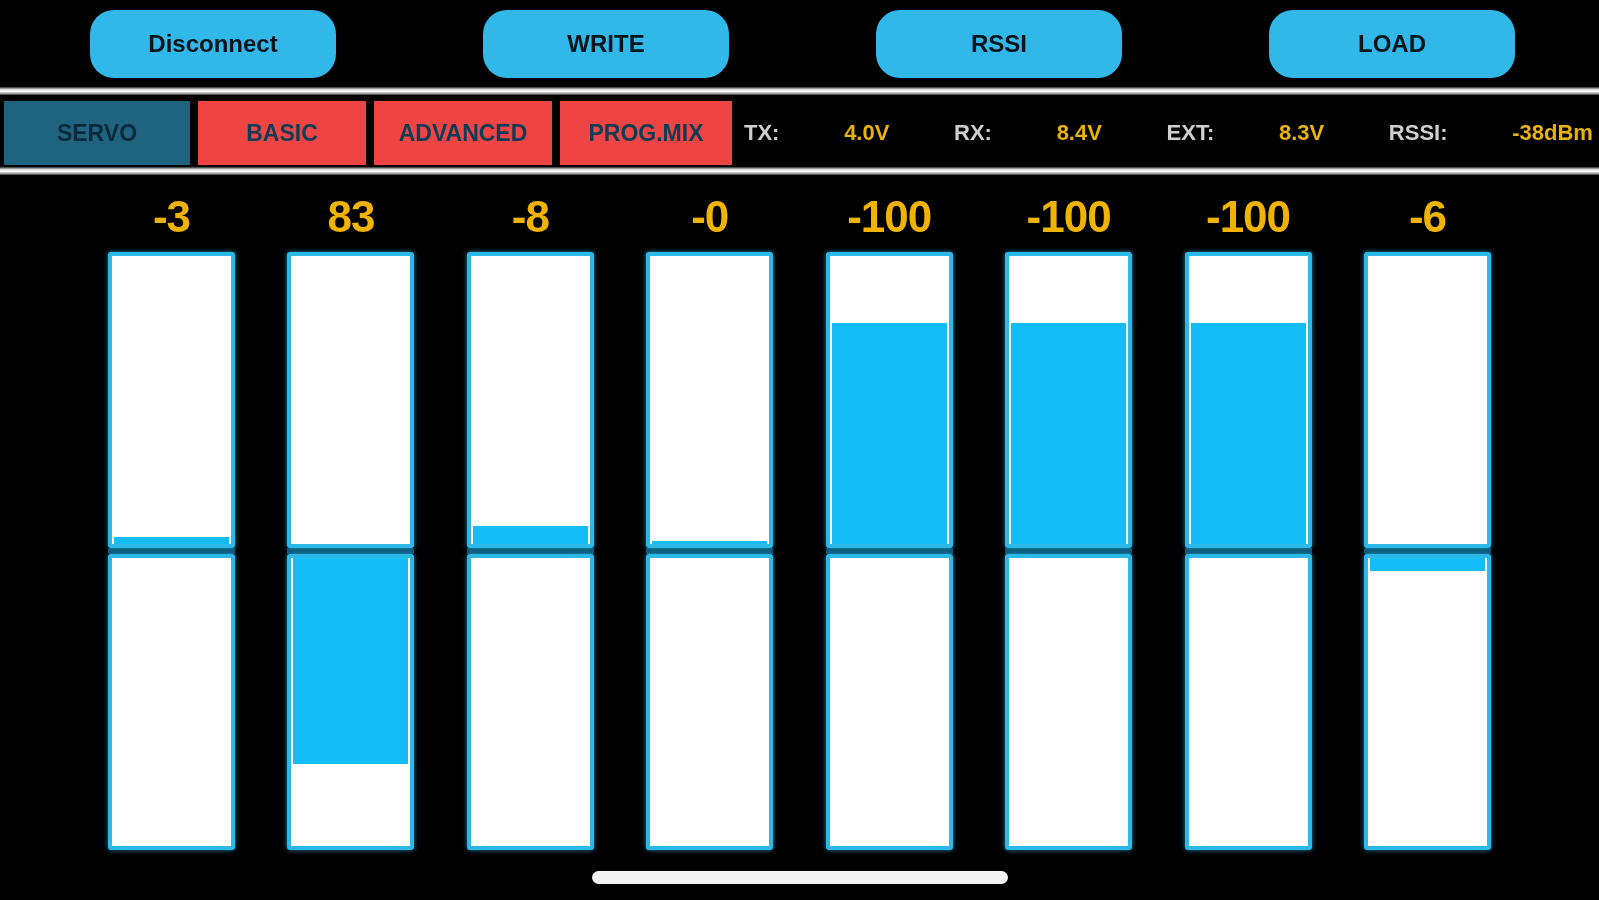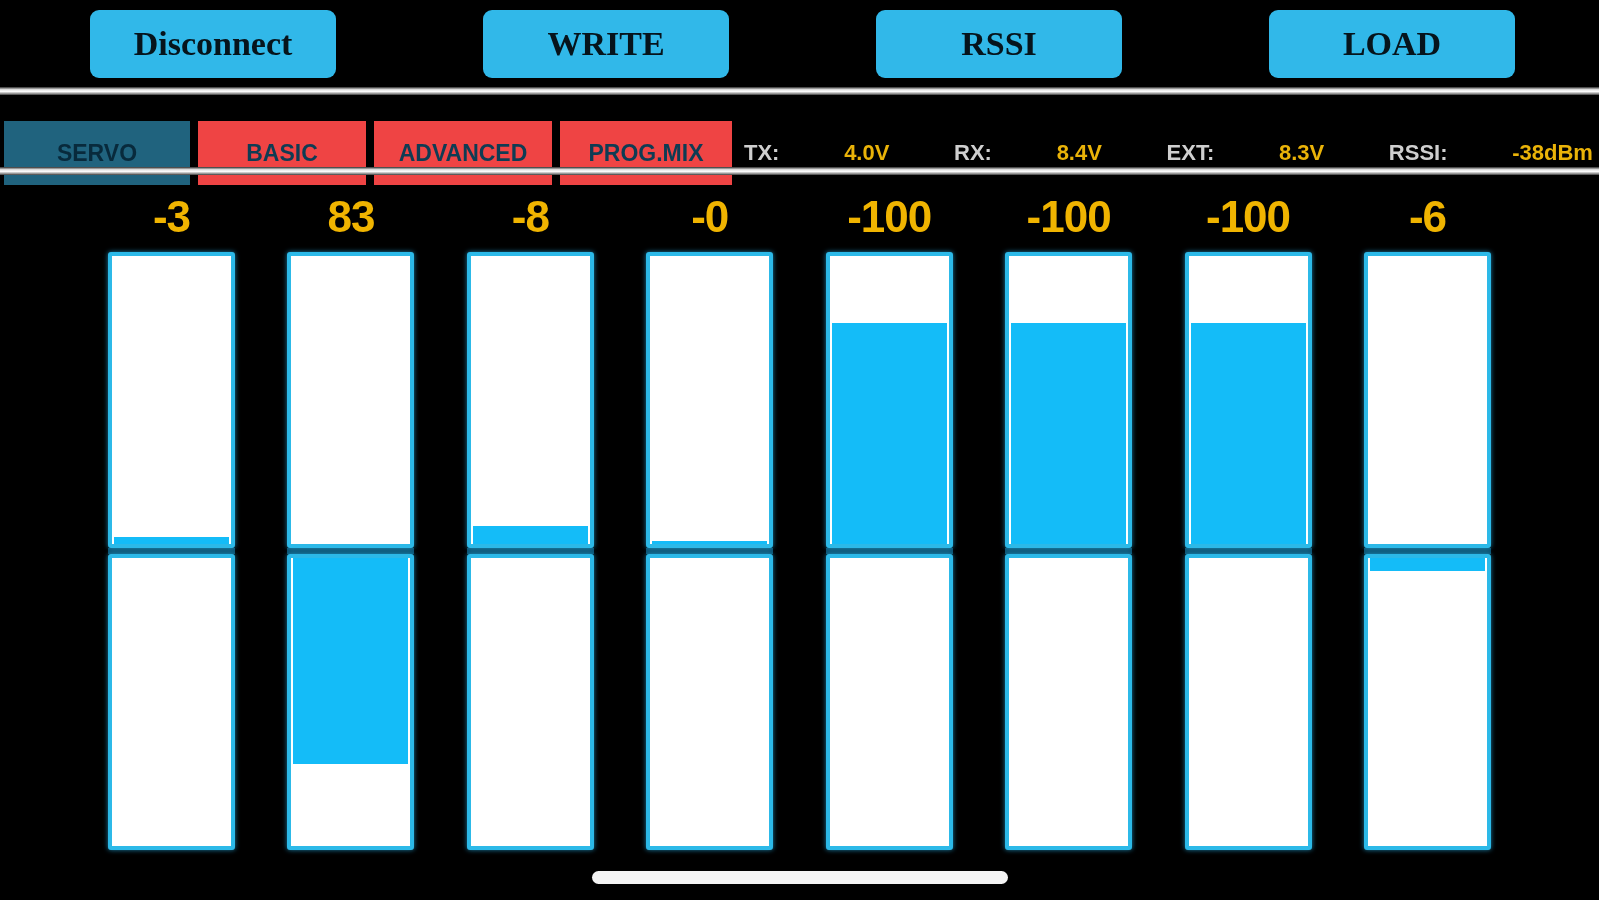--- a/index.html
+++ b/index.html
@@ -11,35 +11,35 @@
     -webkit-font-smoothing:antialiased;
   }
   
   .toolbar{
     position:absolute;top:10px;left:0;right:0;height:68px;
     display:flex;justify-content:space-between;
     padding:0 84px 0 90px;box-sizing:border-box;
   }
   .btn{
     width:246px;height:68px;
-    background:#31b8e9;border:none;border-radius:9px;
-    font-family:Liberation Serif, serif;font-size:34px;font-weight:bold;color:#06141c;
+    background:#31b8e9;border:none;border-radius:24px;
+    font-family:Liberation Sans, sans-serif;font-size:24px;font-weight:bold;color:#06141c;
     cursor:pointer;
   }
   
   .ridge{
     position:absolute;left:0;right:0;height:8px;
     background:linear-gradient(180deg,#2a2a2a 0%,#d9d9d9 30%,#ffffff 55%,#8a8a8a 85%,#3a3a3a 100%);
   }
   .ridge-top{top:87px;}
   .ridge-bottom{top:167px;}
   
   .statusbar{
     position:absolute;top:95px;left:0;right:0;height:76px;
-    background:#000;display:flex;align-items:center;margin-top:20px;
+    background:#000;display:flex;align-items:center;
   }
   .tabs{display:flex;gap:8px;padding-left:4px;height:64px;flex:0 0 auto;}
   .tab{
     height:64px;display:flex;align-items:center;justify-content:center;
     background:#ef4444;color:#0e3c54;
     font-size:23px;font-weight:bold;cursor:pointer;
   }
   .tab:nth-child(1){width:186px;}
   .tab:nth-child(2){width:168px;}
   .tab:nth-child(3){width:178px;}

